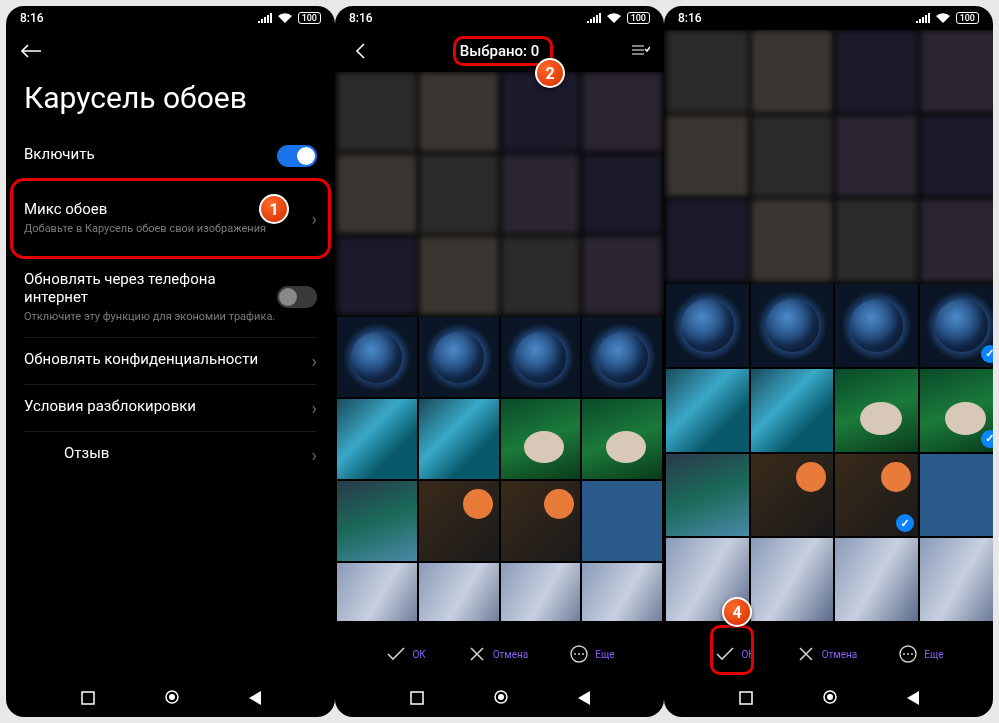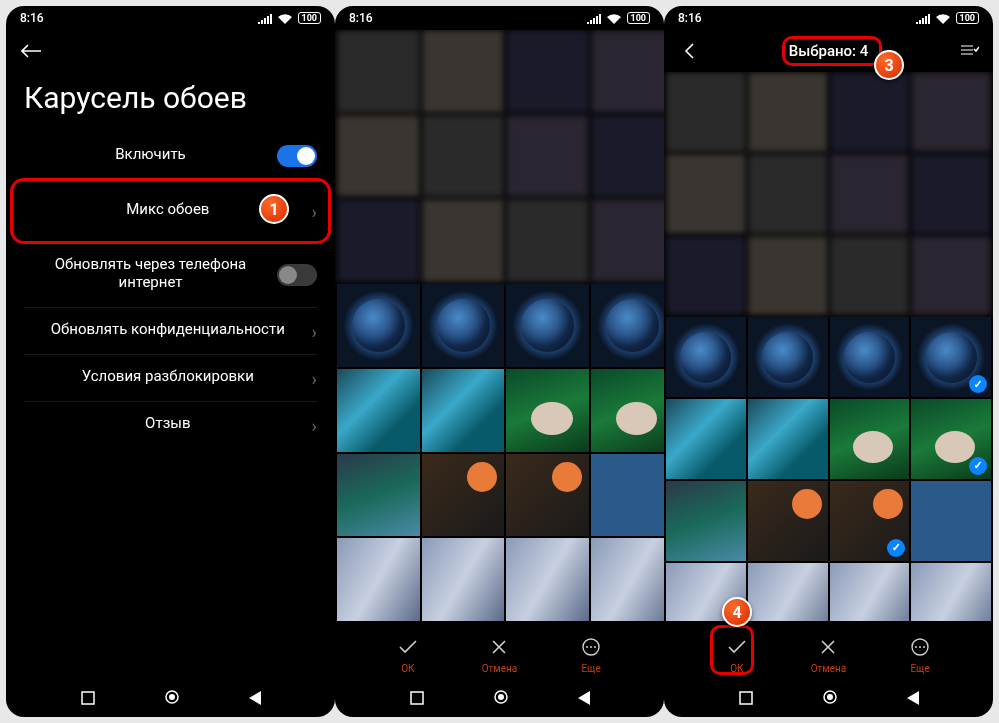--- a/index.html
+++ b/index.html
@@ -24,21 +24,21 @@
 .status-bar {
   height: 24px;
   display: flex;
   justify-content: space-between;
   align-items: center;
   padding: 0 14px;
   color: #fff;
   font-size: 12px;
   font-weight: 500;
 }
-.status-right { display: flex; align-items: flex-end; gap: 6px; font-weight: bold; }
+.status-right { display: flex; align-items: center; gap: 6px; }
 .header {
   display: flex;
   align-items: center;
   height: 42px;
   padding: 0 14px;
   position: relative;
 }
 .back-btn {
   color: #fff;
   width: 22px;
@@ -70,27 +70,26 @@
   padding: 0 18px;
   flex: 1;
 }
 .setting-item {
   padding: 12px 0;
   display: flex;
   align-items: center;
   border-bottom: 1px solid #1a1a1a;
   position: relative;
 }
-.setting-item.no-border { border-bottom: none; }
+.setting-item.no-border { border-bottom: none; margin-left: 40px; }
 .setting-text { flex: 1; }
 .setting-label {
   color: #fff;
   font-size: 15px;
   margin-bottom: 4px;
-  text-align: center;
 }
 .setting-desc {
   color: #7a7a7a;
   font-size: 11px;
   line-height: 1.35;
 }
 .toggle {
   width: 40px;
   height: 22px;
   border-radius: 11px;
@@ -208,24 +207,24 @@
 }
 .bottom-actions {
   height: 60px;
   display: flex;
   justify-content: space-around;
   align-items: center;
   padding: 6px 30px 0;
 }
 .action-btn {
   display: flex;
-  flex-direction: column;
+  flex-direction: row;
   align-items: center;
   gap: 4px;
-  color: #c2410c;
+  color: #8b5cf6;
 }
 .action-icon {
   width: 24px;
   height: 24px;
   display: flex;
   align-items: center;
   justify-content: center;
 }
 .action-label { font-size: 10px; }
 .selected-hl {
@@ -265,29 +264,31 @@
         <div class="setting-label">Включить</div>
       </div>
       <div class="toggle on">
           <div class="toggle-knob"></div>
         </div>
     </div>
 
     <div class="setting-item" style="position:relative;padding:20px 0;">
       <div class="setting-text">
         <div class="setting-label">Микс обоев</div>
+        <div class="setting-desc">Добавьте в Карусель обоев свои изображения</div>
       </div>
       <span class="chevron">›</span>
       <div class="highlight-box" style="left:-14px;right:-14px;top:-2px;bottom:-2px;"></div>
       <div class="marker" style="right:28px;top:14px;">1</div>
     </div>
 
     <div class="setting-item">
       <div class="setting-text">
         <div class="setting-label">Обновлять через телефона интернет</div>
+        <div class="setting-desc">Отключите эту функцию для экономии трафика.</div>
       </div>
       <div class="toggle off">
           <div class="toggle-knob"></div>
         </div>
     </div>
 
     <div class="setting-item">
       <div class="setting-text">
           <div class="setting-label">Обновлять конфиденциальности</div>
         </div>
@@ -325,20 +326,36 @@
     <span>8:16</span>
     <div class="status-right">
       <svg width="14" height="10">
           <path fill="#fff" d="M0 8h2v2H0zM3 6h2v4H3zM6 4h2v6H6zM9 2h2v8H9zM12 0h2v10h-2z"></path>
         </svg>
       <svg width="14" height="10">
           <path fill="#fff" d="M7 10L0 3a10 10 0 0114 0z"></path>
         </svg>
       <span style="border:1px solid #fff;border-radius:3px;padding:0 3px;font-size:9px;">100</span>
     </div>
+  </div>
+  <div class="header" style="position:relative;">
+    <div class="back-btn">
+      <svg width="10" height="16" viewBox="0 0 10 16">
+          <path stroke="#fff" stroke-width="1.6" fill="none" d="M9 1L2 8l7 7"></path>
+        </svg>
+    </div>
+    <div class="header-title">Выбрано: 0</div>
+    <div class="header-action">
+      <svg width="20" height="14" viewBox="0 0 20 14">
+          <path stroke="#fff" stroke-width="1.2" fill="none" d="M2 3h12M2 7h12M2 11h12"></path>
+          <path stroke="#fff" stroke-width="1.5" fill="none" d="M15 6l2 2 3-4"></path>
+        </svg>
+    </div>
+    <div class="selected-hl" style="left:118px;width:100px;top:6px;height:30px;"></div>
+    <div class="marker" style="left:200px;top:28px;">2</div>
   </div>
   <div class="gallery-grid">
     <div class="blur-row" style="display:contents;">
       <div class="cell blur1"></div>
       <div class="cell blur2"></div>
       <div class="cell blur3"></div>
       <div class="cell blur4"></div>
       <div class="cell blur2"></div>
       <div class="cell blur1"></div>
       <div class="cell blur4"></div>
@@ -413,36 +430,20 @@
     <span>8:16</span>
     <div class="status-right">
       <svg width="14" height="10">
           <path fill="#fff" d="M0 8h2v2H0zM3 6h2v4H3zM6 4h2v6H6zM9 2h2v8H9zM12 0h2v10h-2z"></path>
         </svg>
       <svg width="14" height="10">
           <path fill="#fff" d="M7 10L0 3a10 10 0 0114 0z"></path>
         </svg>
       <span style="border:1px solid #fff;border-radius:3px;padding:0 3px;font-size:9px;">100</span>
     </div>
-  </div>
-  <div class="header" style="position:relative;">
-    <div class="back-btn">
-      <svg width="10" height="16" viewBox="0 0 10 16">
-          <path stroke="#fff" stroke-width="1.6" fill="none" d="M9 1L2 8l7 7"></path>
-        </svg>
-    </div>
-    <div class="header-title">Выбрано: 4</div>
-    <div class="header-action">
-      <svg width="20" height="14" viewBox="0 0 20 14">
-          <path stroke="#fff" stroke-width="1.2" fill="none" d="M2 3h12M2 7h12M2 11h12"></path>
-          <path stroke="#fff" stroke-width="1.5" fill="none" d="M15 6l2 2 3-4"></path>
-        </svg>
-    </div>
-    <div class="selected-hl" style="left:118px;width:100px;top:6px;height:30px;"></div>
-    <div class="marker" style="left:210px;top:20px;">3</div>
   </div>
   <div class="gallery-grid">
     <div class="blur-row" style="display:contents;">
       <div class="cell blur1"></div>
       <div class="cell blur2"></div>
       <div class="cell blur3"></div>
       <div class="cell blur4"></div>
       <div class="cell blur2"></div>
       <div class="cell blur1"></div>
       <div class="cell blur4"></div>

